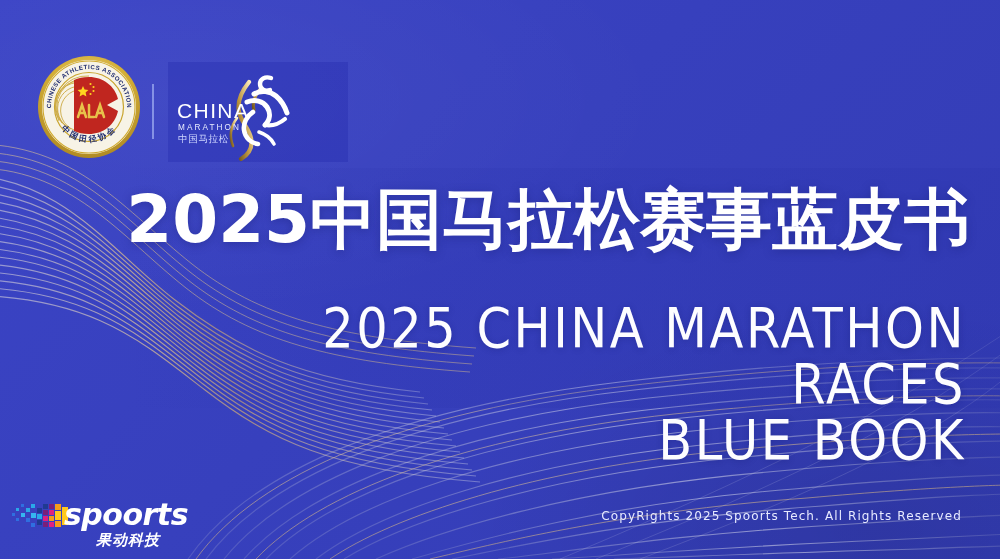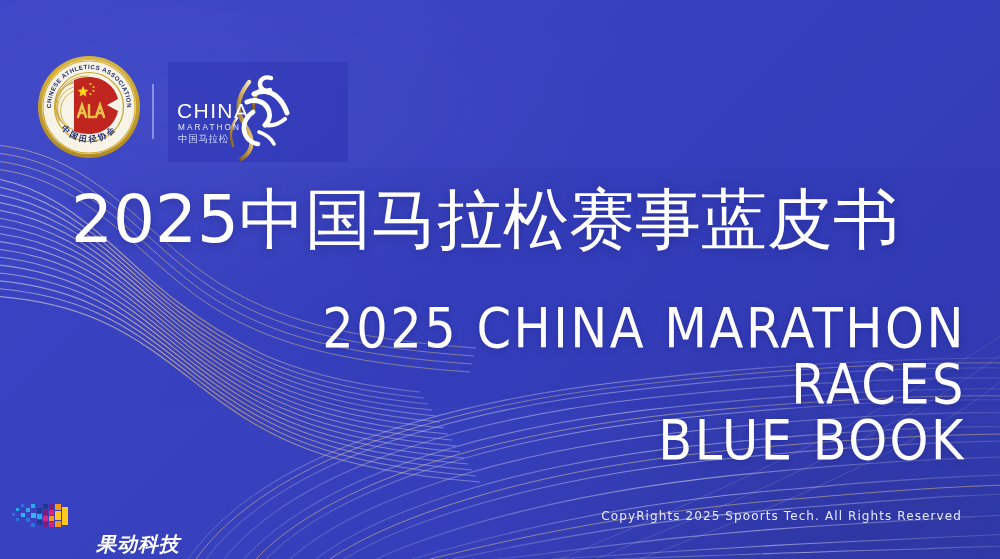--- a/index.html
+++ b/index.html
@@ -81,24 +81,24 @@
     width: 140px;
     height: 95px;
   }
 
   
   .title-cn {
     position: absolute;
     left: 0;
     right: 30px;
     top: 178px;
-    text-align: center;
+    text-align: right;
     color: #ffffff;
     font-family: "DejaVu Sans", "Liberation Sans", sans-serif;
-    font-weight: 400;
+    font-weight: 700;
     font-size: 66px;
     line-height: 84px;
     letter-spacing: 0px;
     white-space: nowrap;
     text-shadow: 0 2px 10px rgba(20,26,110,0.35);
   }
   .title-en {
     position: absolute;
     right: 34px;
     top: 300px;
@@ -146,21 +146,21 @@
     letter-spacing: -0.5px;
   }
   .brand-cn {
     position: absolute;
     left: 84px;
     top: 28px;
     color: #ffffff;
     font-family: "DejaVu Sans", "Liberation Sans", sans-serif;
     font-weight: 700;
     font-style: italic;
-    font-size: 20px;
+    font-size: 15px;
     letter-spacing: 1px;
   }
 
   
   .copyright {
     position: absolute;
     right: 38px;
     top: 509px;
     color: #e7eaff;
     font-size: 12px;
@@ -393,19 +393,20 @@
           <rect x="37" y="0" width="5" height="5" fill="#7a1f7a"></rect>
           <rect x="37" y="6" width="5" height="5" fill="#e0217f"></rect>
           <rect x="37" y="12" width="5" height="5" fill="#f59c1a"></rect>
           <rect x="37" y="18" width="5" height="5" fill="#e0217f"></rect>
           <rect x="43" y="0" width="6" height="6" fill="#f59c1a"></rect>
           <rect x="43" y="7" width="6" height="9" fill="#ffc91d"></rect>
           <rect x="43" y="17" width="6" height="6" fill="#f59c1a"></rect>
           <rect x="50" y="3" width="6" height="18" fill="#ffc91d"></rect>
         </g>
       </svg>
+      <div class="brand-word">spoorts</div>
     </div>
     <div class="brand-cn">果动科技</div>
   </div>
 
   <div class="copyright">CopyRights 2025 Spoorts Tech. All Rights Reserved</div>
 
 </div>
 
 </body></html>

